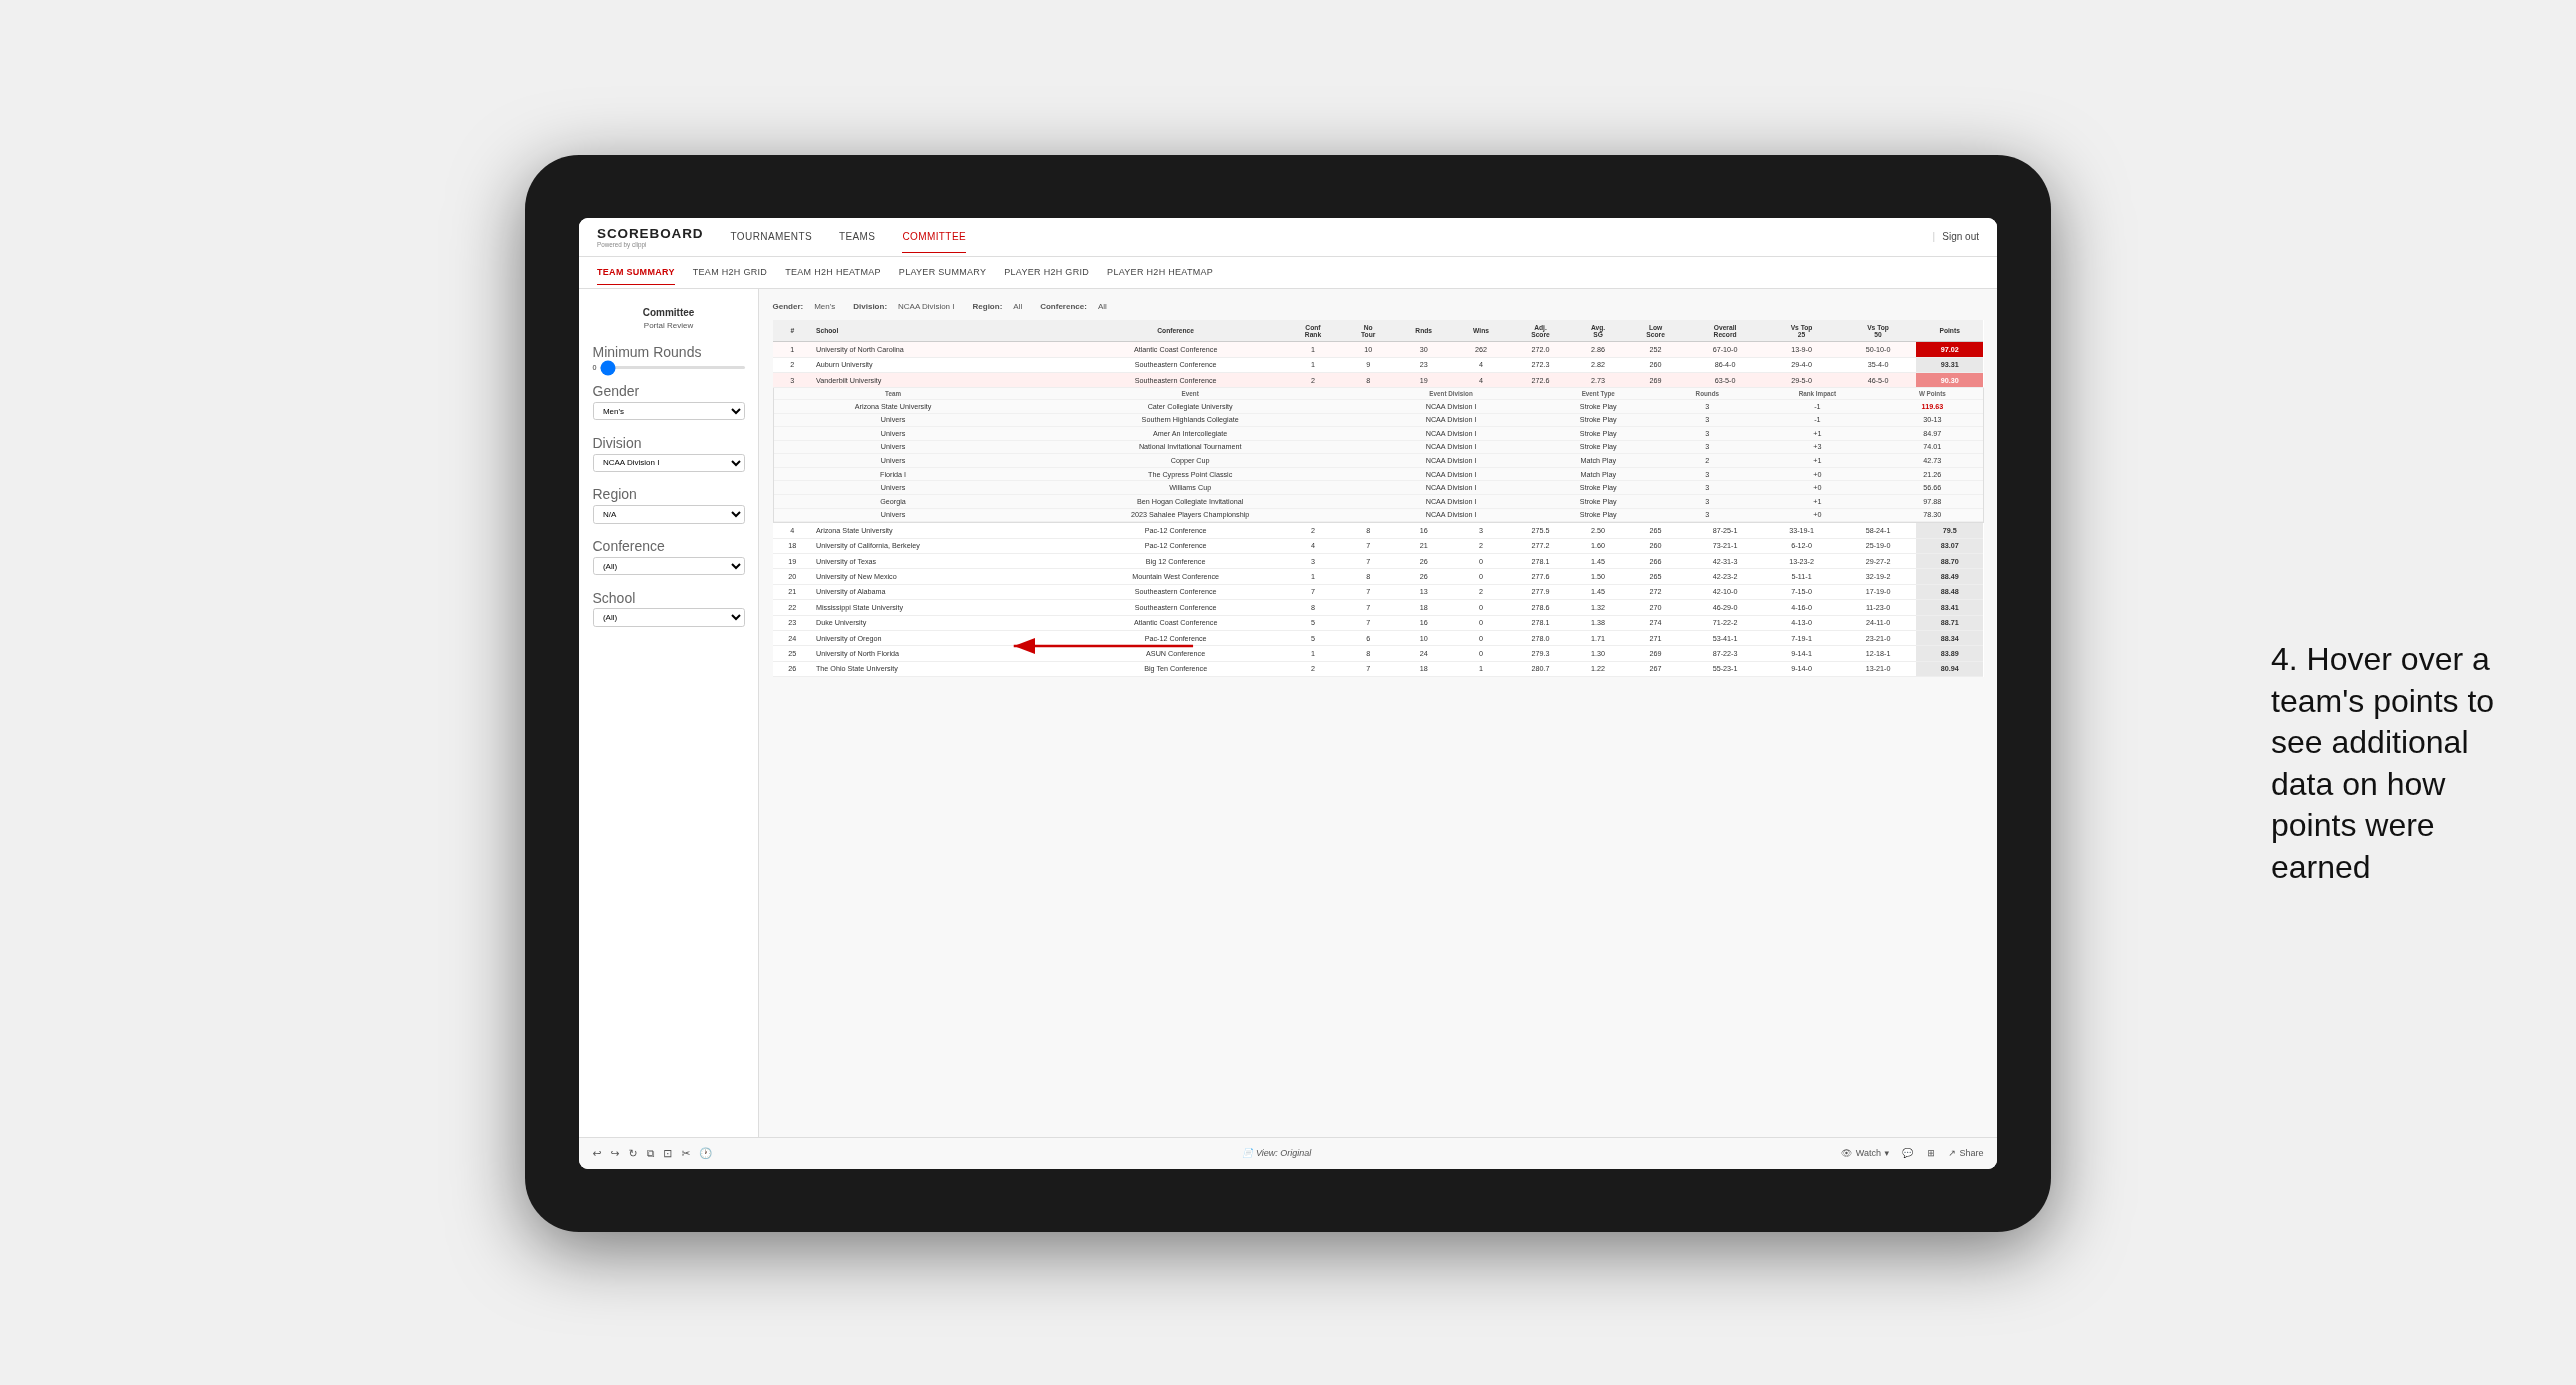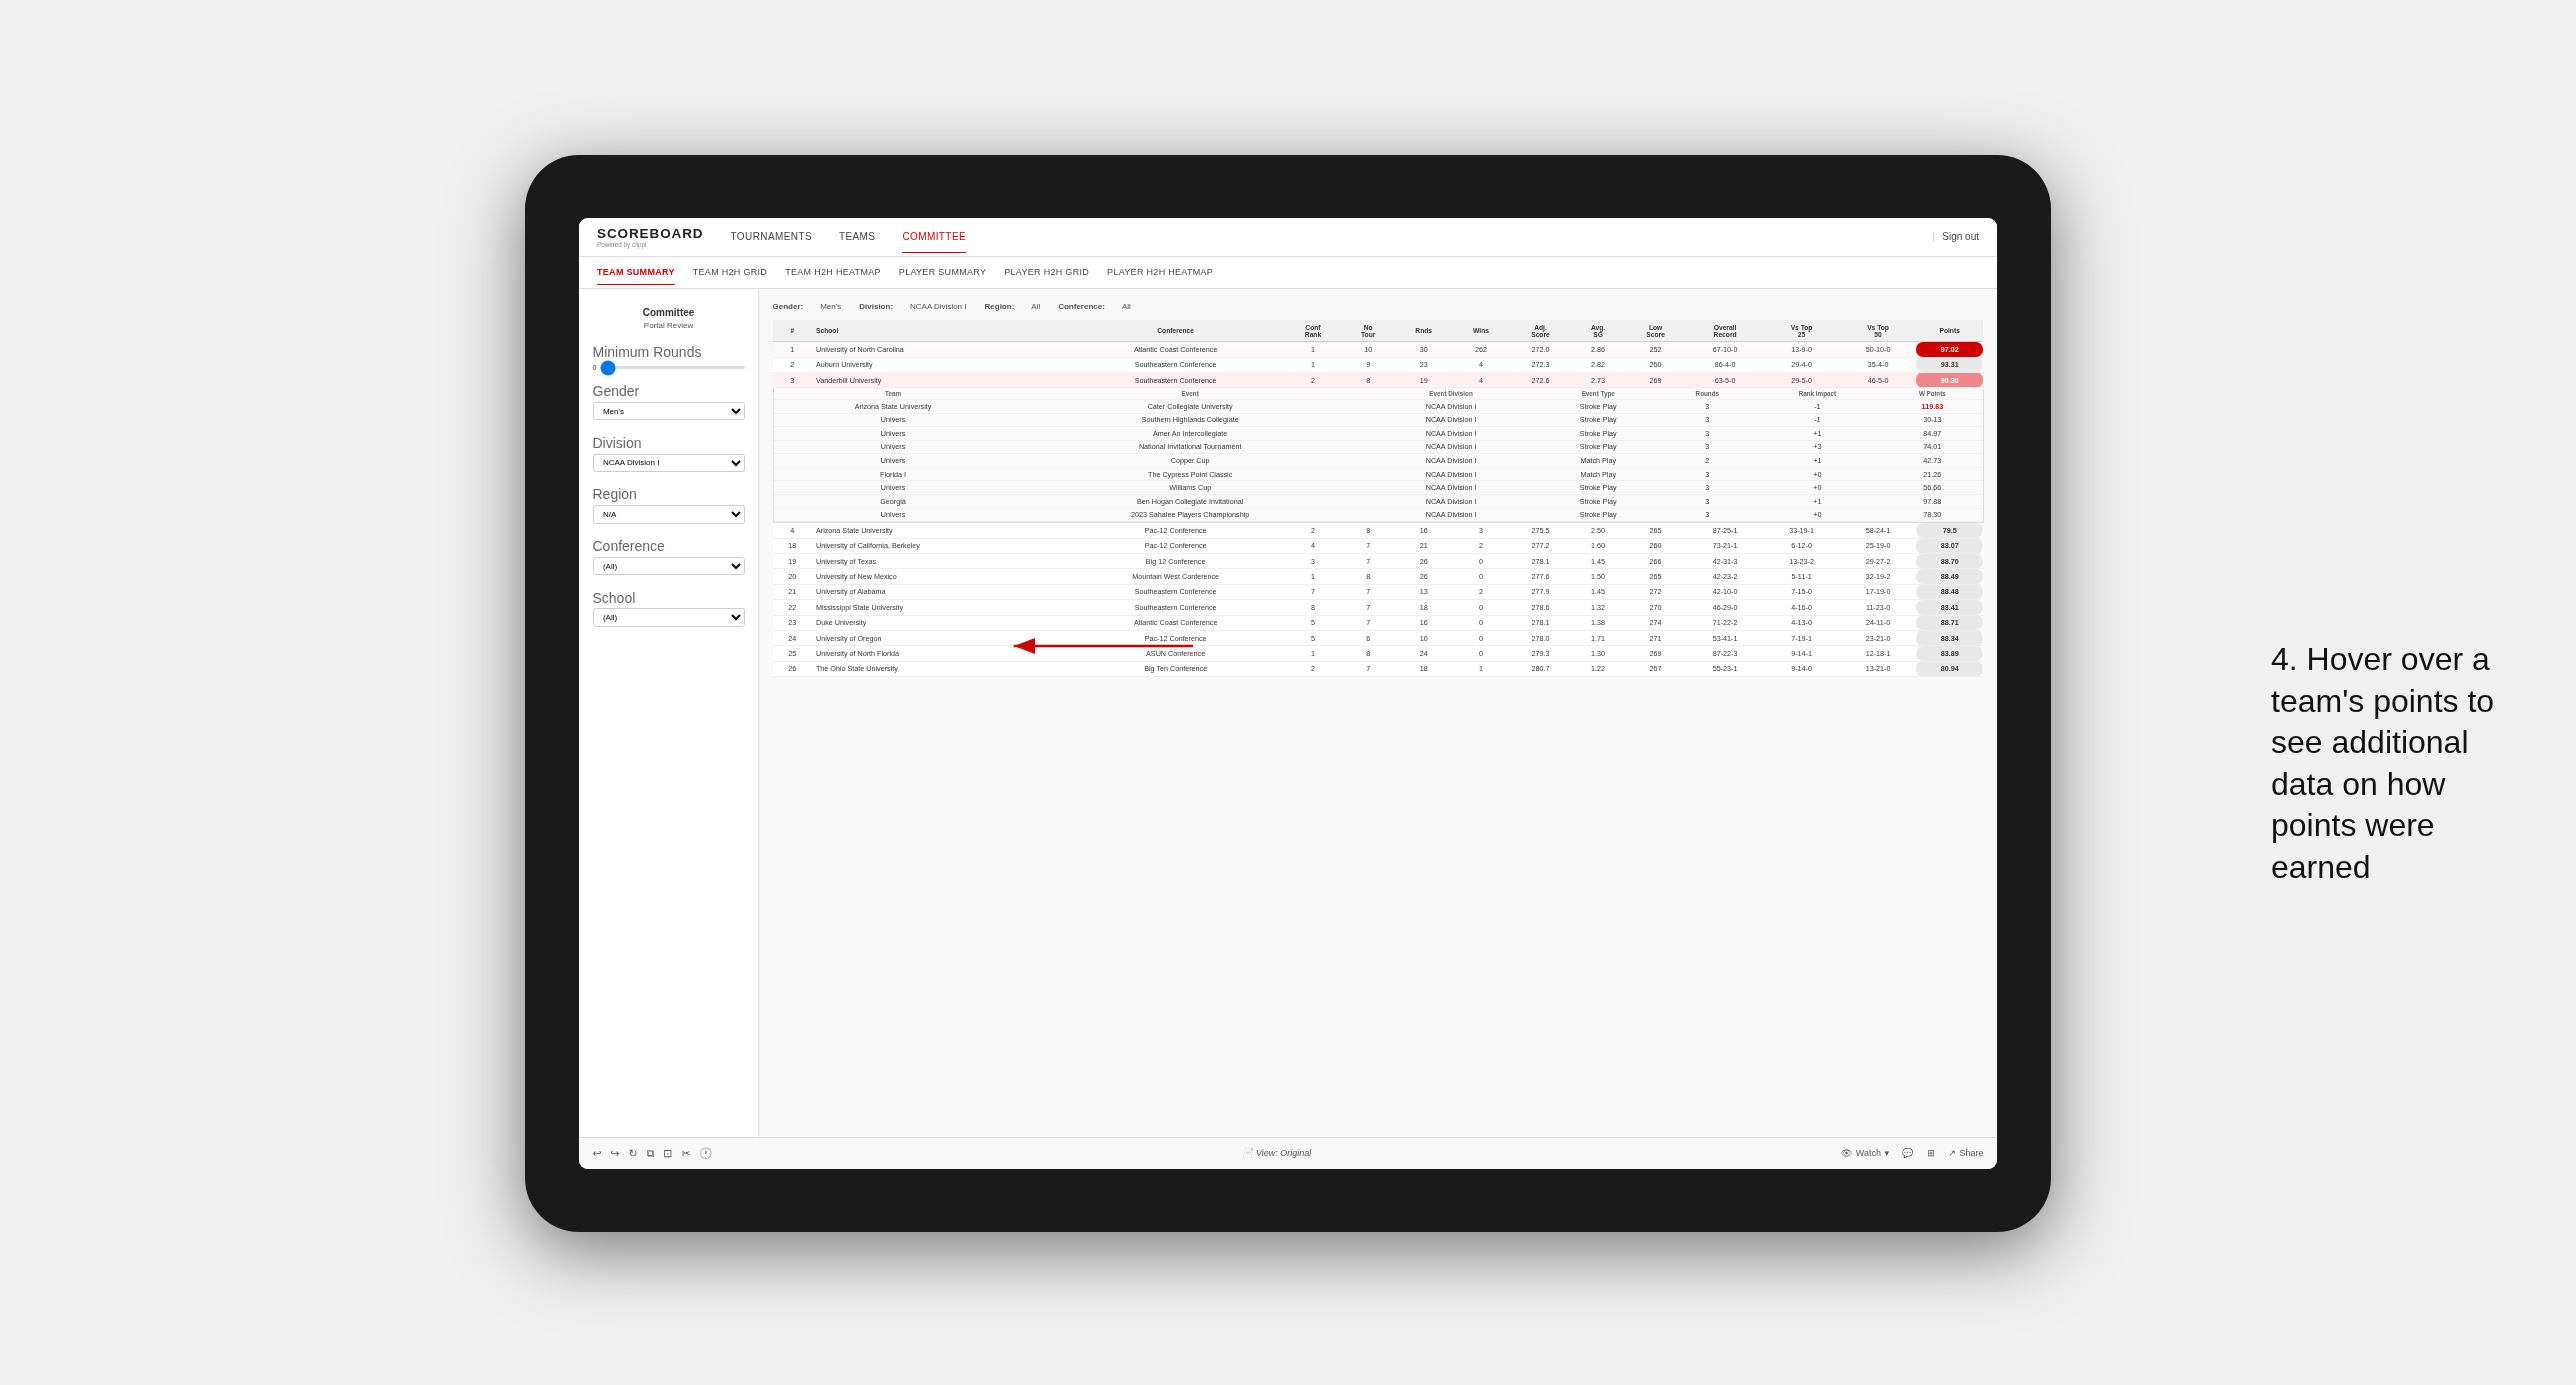--- a/index.html
+++ b/index.html
@@ -222,21 +222,21 @@
     .filter-row {
       display: flex;
       gap: 18px;
       margin-bottom: 9px;
       font-size: 8px;
       color: #555;
     }
 
     .filter-item {
       display: flex;
-      gap: 17px;
+      gap: 11px;
       align-items: flex-end;
     }
 
     .filter-label {
       font-weight: bold;
     }
 
     
     .standings-table {
       width: 100%;
@@ -268,21 +268,20 @@
       white-space: nowrap;
     }
 
     .standings-table td.left-align {
       text-align: left;
     }
 
     .points-cell {
       background: #e8e8e8;
       font-weight: bold;
-      border-radius: 7px;
     }
 
     .points-cell.highlighted {
       background: #c00;
       color: #fff;
     }
 
     .points-cell.highlighted2 {
       background: #e88;
       color: #fff;

